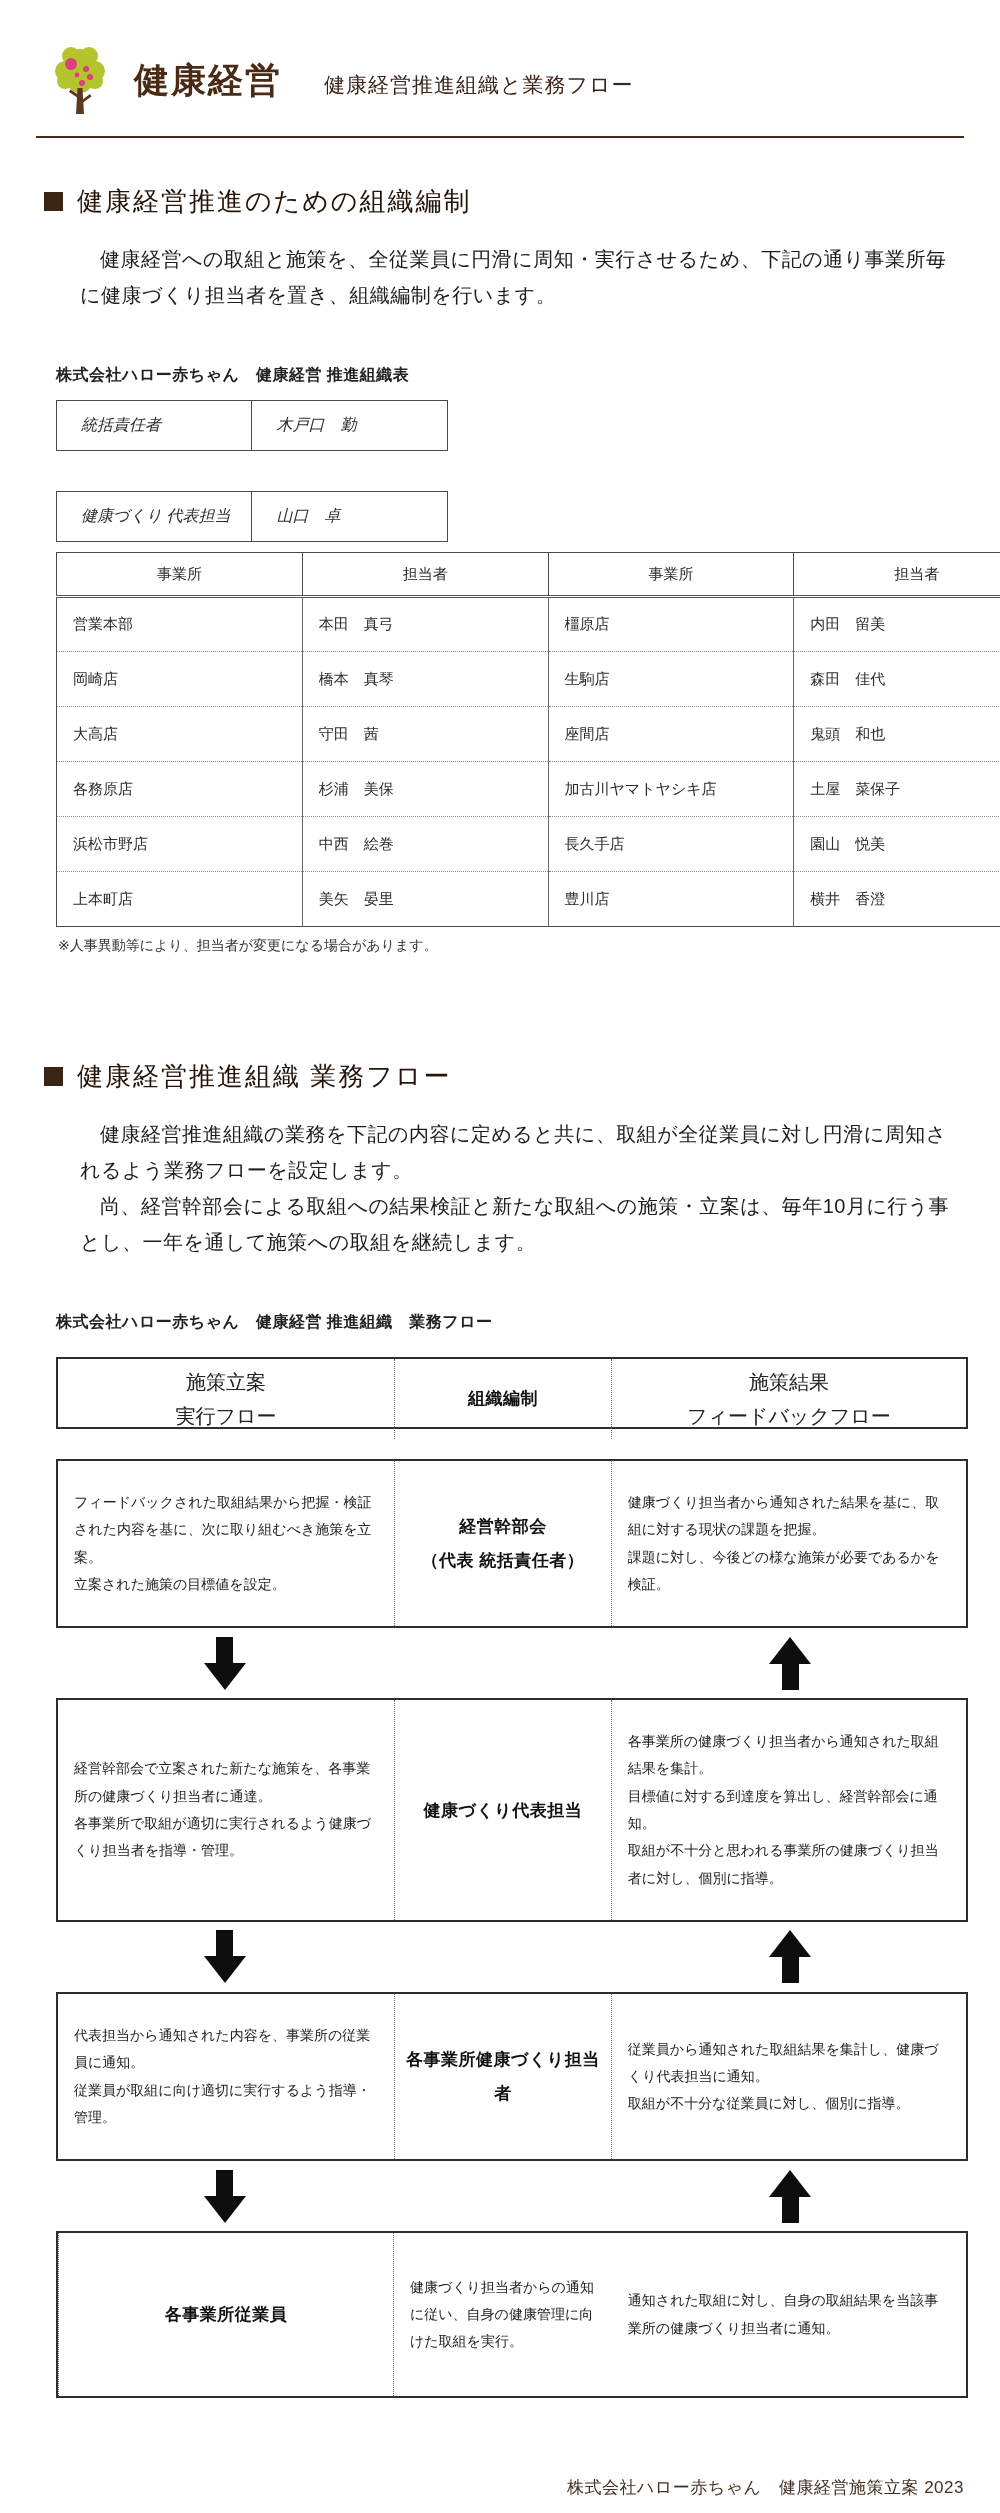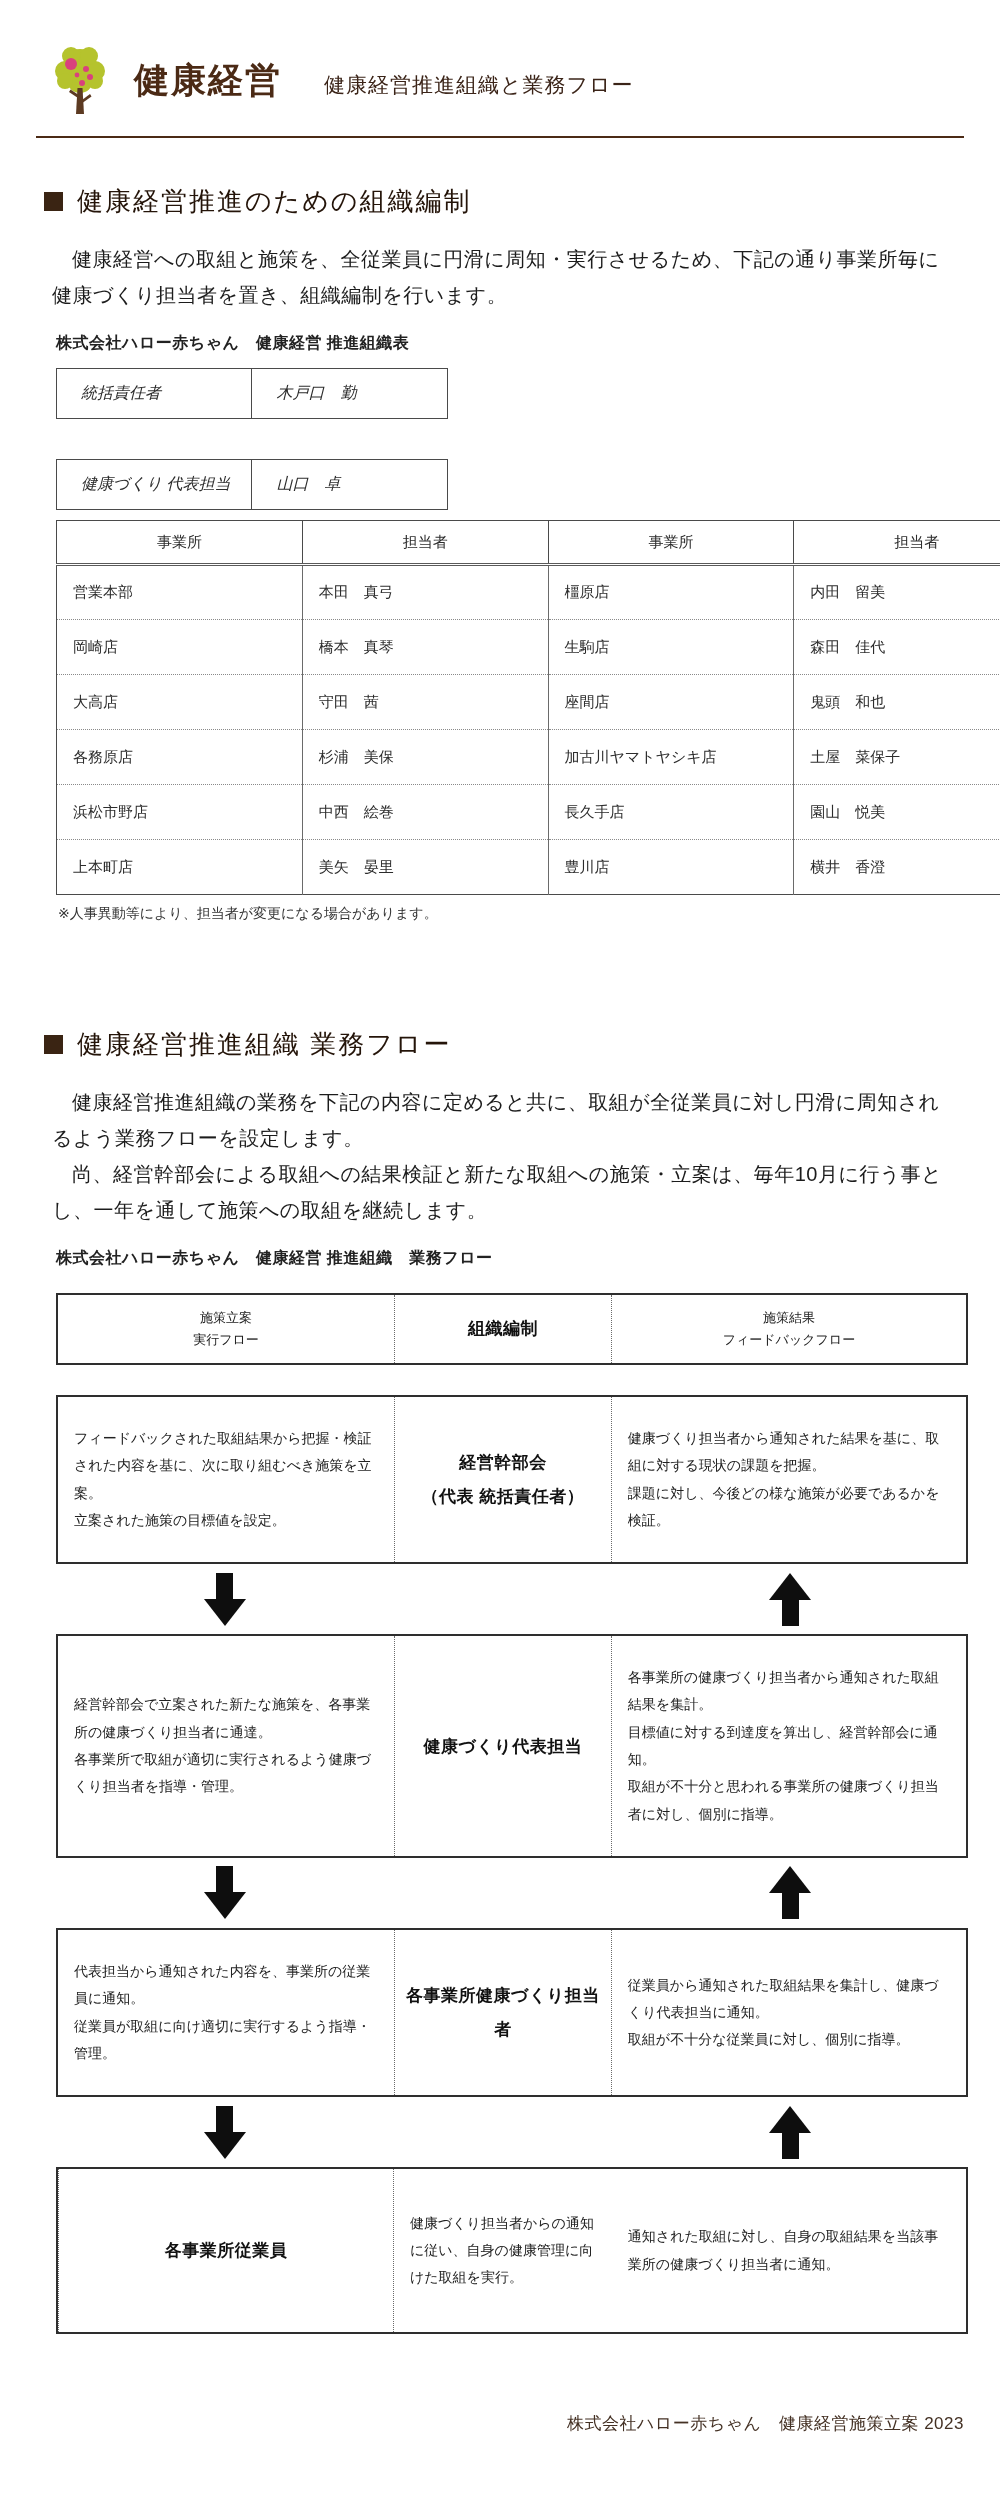--- a/index.html
+++ b/index.html
@@ -42,28 +42,28 @@
   }
   .sq {
     width: 19px; height: 19px; background: #3a2413;
     display: inline-block; margin-right: 14px; flex: 0 0 auto;
   }
   .sec2 .section-heading { margin-top: 104px; }
 
   
   .body-text {
     font-size: 20px; line-height: 1.8; color: #1c1c1c;
-    margin: 22px 10px 0 16px; text-indent: 1em;
+    margin: 22px 10px 0 44px; text-indent: 1em;
     letter-spacing: 0.5px;
   }
   .body-text + .body-text { margin-top: 0; }
 
   .caption {
     font-size: 16px; font-weight: bold; color: #222;
-    margin: 20px 0 0 20px; letter-spacing: 0.5px;
+    margin: 52px 0 0 20px; letter-spacing: 0.5px;
   }
 
   
   .kv-table {
     border-collapse: collapse; margin: 14px 0 0 20px;
     width: 392px;
   }
   .kv-table.second { margin-top: 40px; }
   .kv-table td {
     border: 1.5px solid #4a4a4a; height: 50px;
@@ -111,21 +111,21 @@
     font-size: 14px; color: #222; line-height: 1.95;
     padding: 28px 16px; white-space: pre-line;
   }
   .flow-grid .cell.mid {
     justify-content: center; text-align: center;
     font-weight: bold; font-size: 17px; color: #111;
     border-left: 1px dotted #6a6a6a; border-right: 1px dotted #6a6a6a;
     padding: 14px 6px; letter-spacing: 0.5px;
   }
   .flow-header { height: 72px; margin-top: 22px; }
-  .flow-header .cell { justify-content: center; text-align: center; font-size: 13px; line-height: 1.7; padding: 6px; }
+  .flow-header .cell { justify-content: center; text-align: center; font-size: 20px; line-height: 1.7; padding: 6px; }
   .flow-header .cell.mid { font-size: 17px; }
   .flow-row { min-height: 167px; margin: 0; }
   .flow-row.first { margin-top: 30px; }
 
   
   .arrow-band {
     display: grid; grid-template-columns: 37% 24% 39%;
     height: 70px; align-items: center;
   }
   .arrow-slot { display: flex; justify-content: center; }

